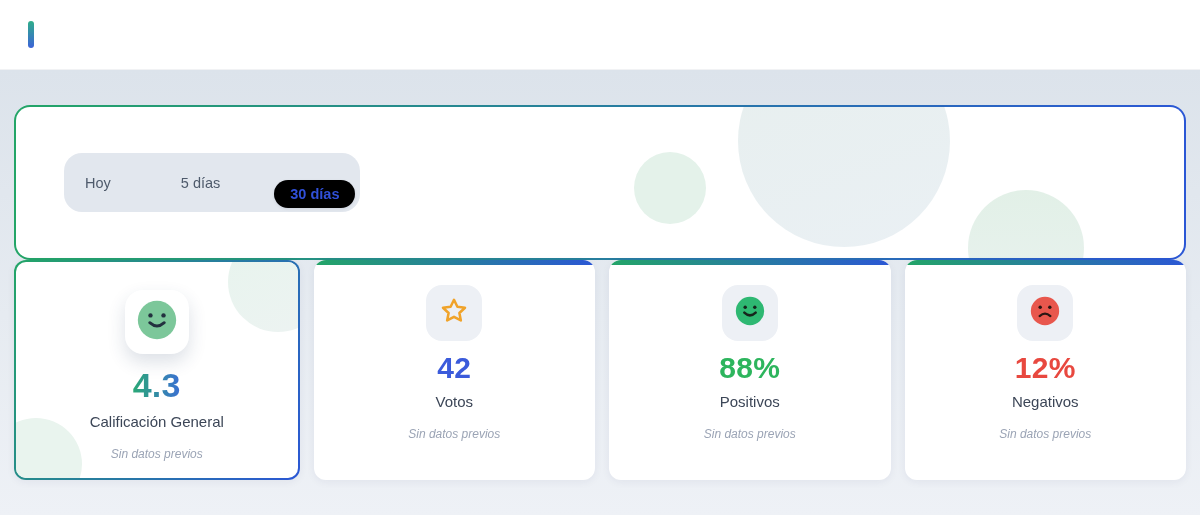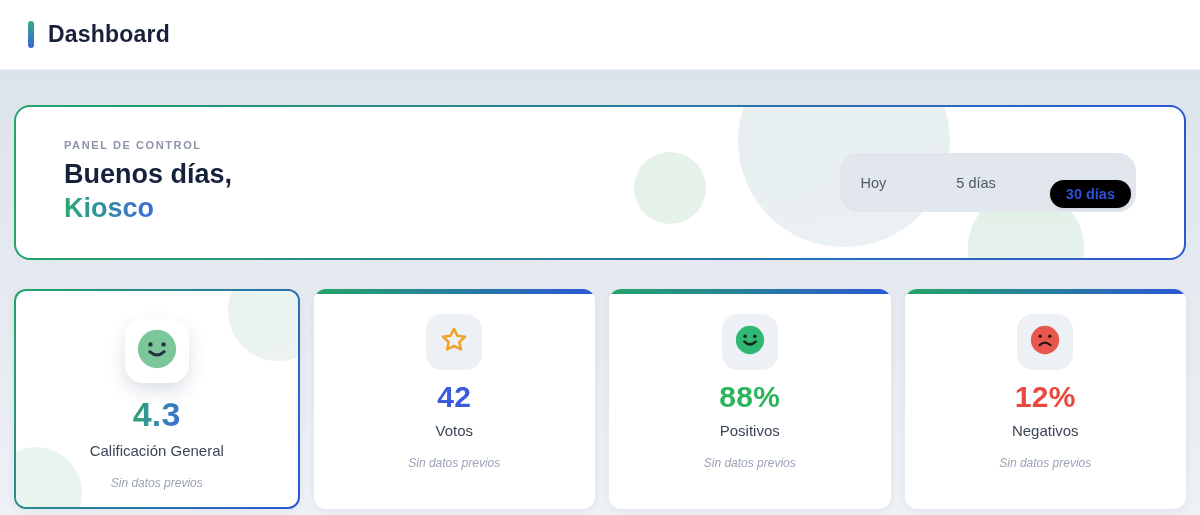--- a/index.html
+++ b/index.html
@@ -56,21 +56,21 @@
     border-radius:15px; cursor:pointer; white-space:nowrap;
   }
   .filter-item.active {
     background:#000000; color:#3050d8; font-weight:700;
     box-shadow:0 1px 3px rgba(20,30,70,.10);
     margin-top:23px;
   }
   .cal-icon { display:inline-flex; }
 
   
-  .cards-row { display:flex; gap:14px; margin-top:29px; }
+  .cards-row { display:flex; gap:14px; }
   .card {
     flex:1; height:220px; background:#ffffff; border-radius:12px;
     position:relative; overflow:hidden; text-align:center;
     box-shadow:0 2px 8px rgba(30,40,90,.06); cursor:pointer;
   }
   .card-topbar {
     position:absolute; top:0; left:0; right:0; height:5px;
     background:linear-gradient(90deg,#23a567 0%, #2b57d5 100%);
   }
   .card.highlight {
@@ -104,35 +104,29 @@
   .val-red   { color:#e8483f; }
 
   .stat-label { font-size:15px; color:#3c4657; margin-top:8px; }
   .stat-note  { font-size:12px; font-style:italic; color:#9ba4b5; margin-top:17px; }
 </style>
 </head>
 <body>
 
 <div class="header">
   <div class="accent-bar"></div>
-  <div class="page-title">Dashboard</div>
 </div>
 
 <div class="content">
 
   <div class="welcome-panel">
     <div class="wp-circle wp-c1"></div>
     <div class="wp-circle wp-c2"></div>
     <div class="wp-circle wp-c3"></div>
 
-    <div class="wp-text">
-      <div class="eyebrow">PANEL DE CONTROL</div>
-      <div class="greeting">Buenos días,</div>
-      <div class="username">Kiosco</div>
-    </div>
 
     <div class="filter-group">
       <div class="filter-item">
         <span>Hoy</span>
       </div>
       <div class="filter-item">
         <span>5 días</span>
       </div>
       <div class="filter-item active">
         <span>30 días</span>

